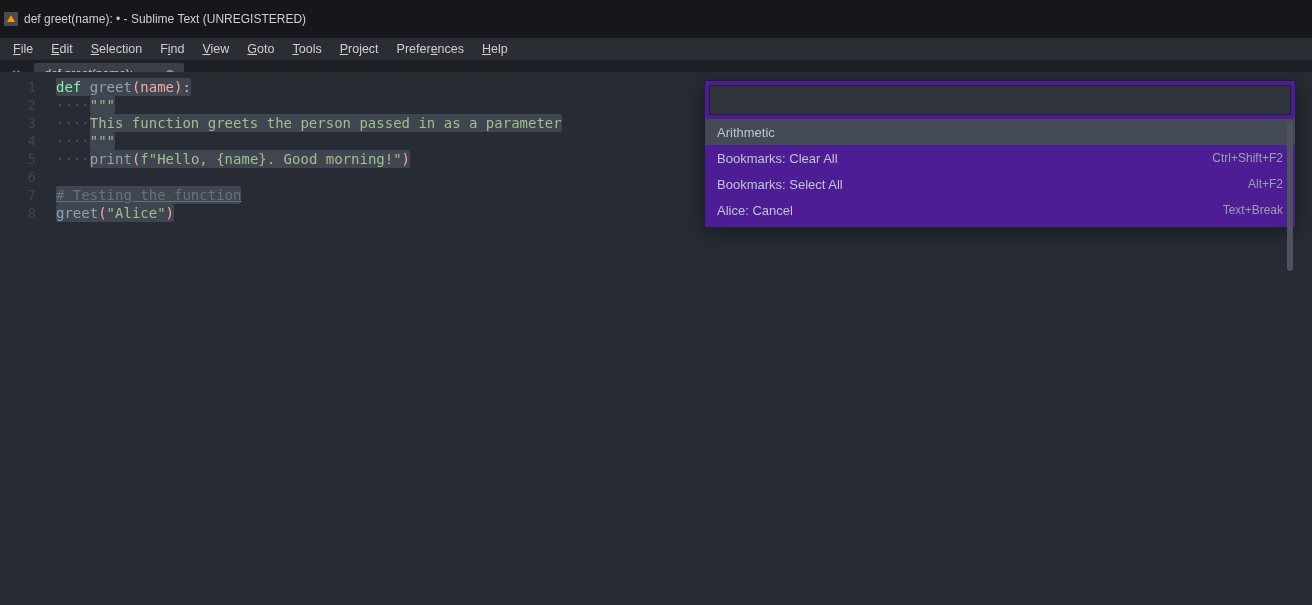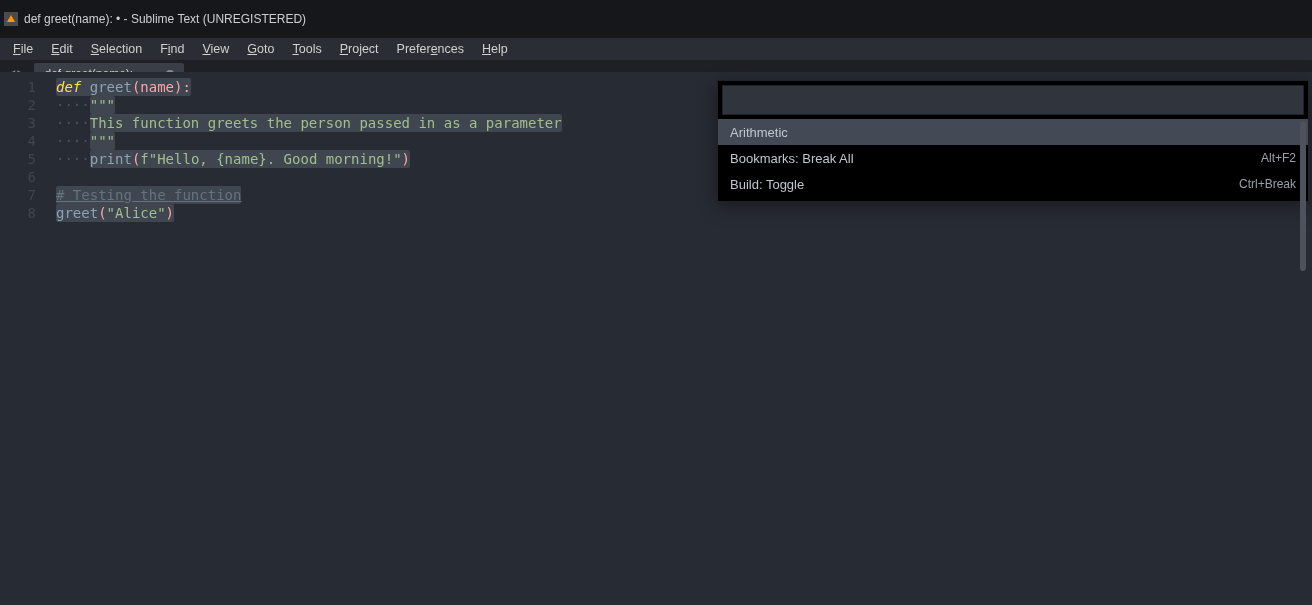--- a/index.html
+++ b/index.html
@@ -13,27 +13,27 @@
   .tabbar { height: 28px; background: #1e2025; display:flex; align-items:center; padding: 0 6px; }
   .tabbar .nav-arrows { display:flex; gap:2px; margin-right:8px; color:#888; font-size:12px;}
   .tabbar .tab { background:#3a3e46; height:22px; display:flex; align-items:center; padding:0 28px 0 10px; font-size:12px; color:#c9c9c9; position:relative; border-radius:2px 2px 0 0; min-width:150px;}
   .tabbar .tab .unsaved { position:absolute; right:10px; width:8px; height:8px; border-radius:50%; background:#8a8d93;}
   .editor-area { position: absolute; top:72px; left:0; right:0; bottom:0; background:#272b33; }
   .gutter { position:absolute; left:0; top:0; bottom:0; width:46px; background:#272b33; color:#3f454f; font-family:Consolas,monospace; font-size:14px; text-align:right; padding-top:6px; }
   .gutter .ln { height:18px; line-height:18px; padding-right:10px; }
   .code { position:absolute; left:56px; top:6px; font-family:Consolas,monospace; font-size:14px; line-height:18px; white-space:pre; }
   .code .row { height:18px; display:flex; align-items:center;}
   .selbox { background:#3f4650; border-radius:2px; padding:0 0px;}
-  .kw { color:#fde047;font-style:italic;}
+  .kw { color:#86efac;}
   .fn { color:#8fa1b3;margin-top:24px;}
   .str { color:#a3be8c;}
   .cmt { color:#65737e;text-decoration:underline;}
   .plain { color:#fca5a5;}
   .indent-dots { color:#4a5260; }
-  .panel { position:absolute; top:80px; right:3px; width:592px; background:#000000; border:1px solid #1f2228; box-shadow:0 4px 18px rgba(0,0,0,.4); font-size:13px;}
+  .panel { position:absolute; top:80px; right:16px; width:592px; background:#4c1d95; border:1px solid #1f2228; box-shadow:0 4px 18px rgba(0,0,0,.4); font-size:13px;}
   .panel-input { height:30px; background:#2f343d; margin:4px 4px 0 4px; border:1px solid #1f2228;}
   .panel-list { margin:4px 0 4px 0; }
   .panel-row { display:flex; align-items:center; justify-content:space-between; height:26px; padding:0 12px; color:#c0c5ce; }
   .panel-row.selected { background:#444a55; }
   .panel-row .shortcut { color:#9aa0aa; font-size:12px;}
   .panel-scroll { position:absolute; right:2px; top:40px; width:6px; height:150px; background:#4d525c; border-radius:3px;}
   svg { display:block; }
 </style>
 </head>
 <body>
@@ -87,22 +87,26 @@
 </div>
 
 <div class="panel">
   <div class="panel-input" value=""></div>
   <div class="panel-list" id="palette-list">
       <div class="panel-row selected">
         <span>Arithmetic</span>
         <span class="shortcut"></span>
       </div>
       <div class="panel-row">
-        <span>Bookmarks: Break All</span>
+        <span>Bookmarks: Clear All</span>
+        <span class="shortcut">Ctrl+Shift+F2</span>
+      </div>
+      <div class="panel-row">
+        <span>Bookmarks: Select All</span>
         <span class="shortcut">Alt+F2</span>
       </div>
       <div class="panel-row">
-        <span>Build: Toggle</span>
-        <span class="shortcut">Ctrl+Break</span>
+        <span>Alice: Cancel</span>
+        <span class="shortcut">Text+Break</span>
       </div>
     </div>
   <div class="panel-scroll"></div>
 </div>
 
 </body></html>

